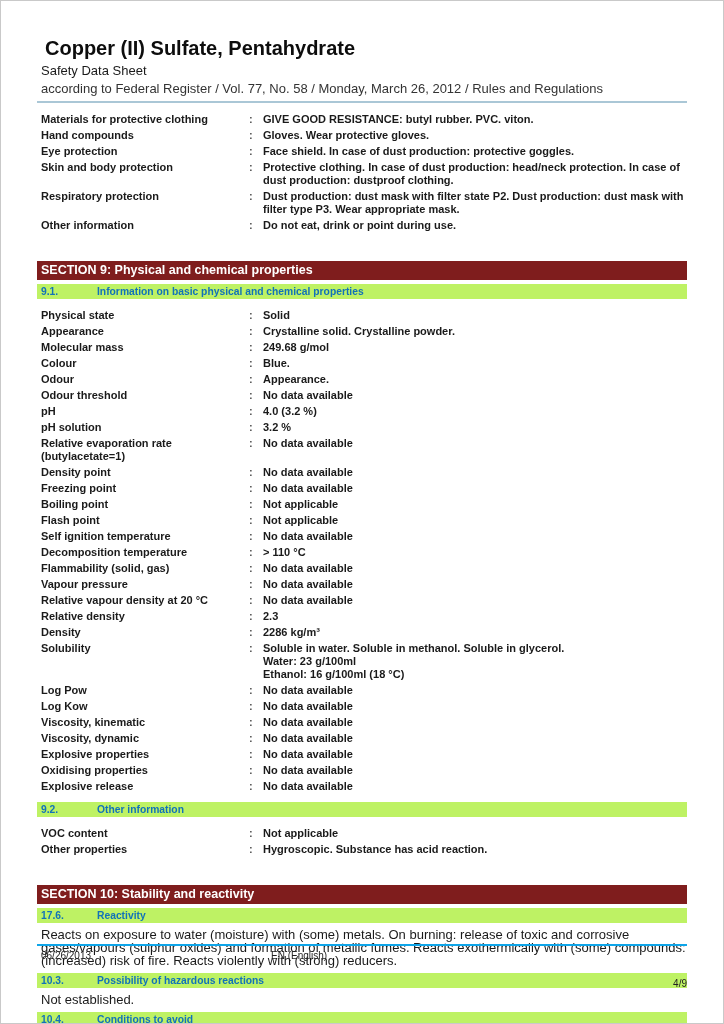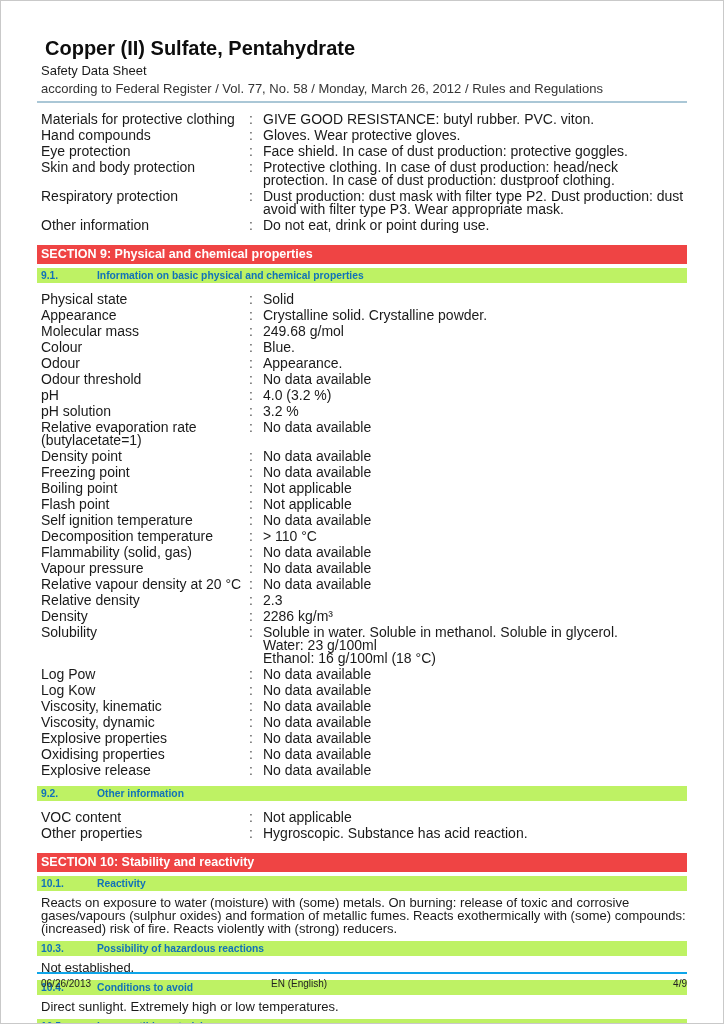--- a/index.html
+++ b/index.html
@@ -17,29 +17,29 @@
   .content { padding: 30px 36px 0 36px; }
 
   
   .doc-title { font-size: 20px; font-weight: bold; margin: 6px 0 0 8px; color: #0d0d0d; }
   .doc-subtitle { font-size: 13px; margin: 3px 0 0 4px; color: #1a1a1a; }
   .doc-according { font-size: 13px; margin: 3px 0 0 4px; color: #333; }
   .head-divider { height: 2px; background: #aac7d6; margin-top: 5px; }
 
   
   .ptable { margin-top: 8px; }
-  .prow { display: flex; align-items: flex-start; padding: 1.5px 0 1.5px 4px; font-size: 14px; line-height: 13px; }
+  .prow { display: flex; align-items: flex-start; padding: 1.5px 0 1.5px 4px; font-size: 11px; line-height: 13px; font-weight: bold; }
   .plabel { flex: 0 0 208px; width: 208px; padding-right: 6px; }
   .pcolon { flex: 0 0 14px; width: 14px; color: #555; }
   .pvalue { flex: 1; white-space: pre-line; }
 
   
   .secbar {
-    margin-top: 12px;
-    background: #ef4444;
+    margin-top: 28px;
+    background: #7f1d1d;
     color: #ffffff;
     font-weight: bold;
     font-size: 12.5px;
     padding: 2px 4px 3px 4px;
   }
   .subbar {
     margin-top: 4px;
     background: #bef264;
     color: #1172b9;
     font-weight: bold;
@@ -66,21 +66,21 @@
     right: 36px;
     bottom: 34px;
     border-top: 2px solid #0ea5e9;
     padding-top: 4px;
     font-size: 10px;
     color: #222;
     display: flex;
   }
   .f-date { flex: 0 0 234px; padding-left: 4px; }
   .f-lang { flex: 1; text-align: left; }
-  .f-page { text-align: right; }
+  .f-page { text-align: right; margin-top: 28px; }
 </style>
 </head>
 <body>
 
 <div class="page">
   <div class="content">
 
     <div>
       <div class="doc-title">Copper (II) Sulfate, Pentahydrate</div>
       <div class="doc-subtitle">Safety Data Sheet</div>
@@ -110,21 +110,21 @@
 
         <div class="prow">
           <span class="plabel">Skin and body protection</span>
           <span class="pcolon">:</span>
           <span class="pvalue">Protective clothing. In case of dust production: head/neck protection. In case of dust production: dustproof clothing.</span>
         </div>
 
         <div class="prow">
           <span class="plabel">Respiratory protection</span>
           <span class="pcolon">:</span>
-          <span class="pvalue">Dust production: dust mask with filter type P2. Dust production: dust avoid with filter type P3. Wear appropriate mask.</span>
+          <span class="pvalue">Dust production: dust mask with filter state P2. Dust production: dust mask with filter type P3. Wear appropriate mask.</span>
         </div>
 
         <div class="prow">
           <span class="plabel">Other information</span>
           <span class="pcolon">:</span>
           <span class="pvalue">Do not eat, drink or point during use.</span>
         </div>
       </div>
 
     <div class="secbar">SECTION 9: Physical and chemical properties</div>
@@ -328,21 +328,21 @@
           <span class="pvalue">Hygroscopic. Substance has acid reaction.</span>
         </div>
       </div>
 
     <div class="secbar">SECTION 10: Stability and reactivity</div>
 
     <div>
 
         <div>
           <div class="subbar">
-            <span class="subnum">10.1.</span>
+            <span class="subnum">17.6.</span>
             <span>Reactivity</span>
           </div>
           <div class="para">Reacts on exposure to water (moisture) with (some) metals. On burning: release of toxic and corrosive gases/vapours (sulphur oxides) and formation of metallic fumes. Reacts exothermically with (some) compounds: (increased) risk of fire. Reacts violently with (strong) reducers.</div>
         </div>
 
 
         <div>
           <div class="subbar">
             <span class="subnum">10.3.</span>
             <span>Possibility of hazardous reactions</span>

